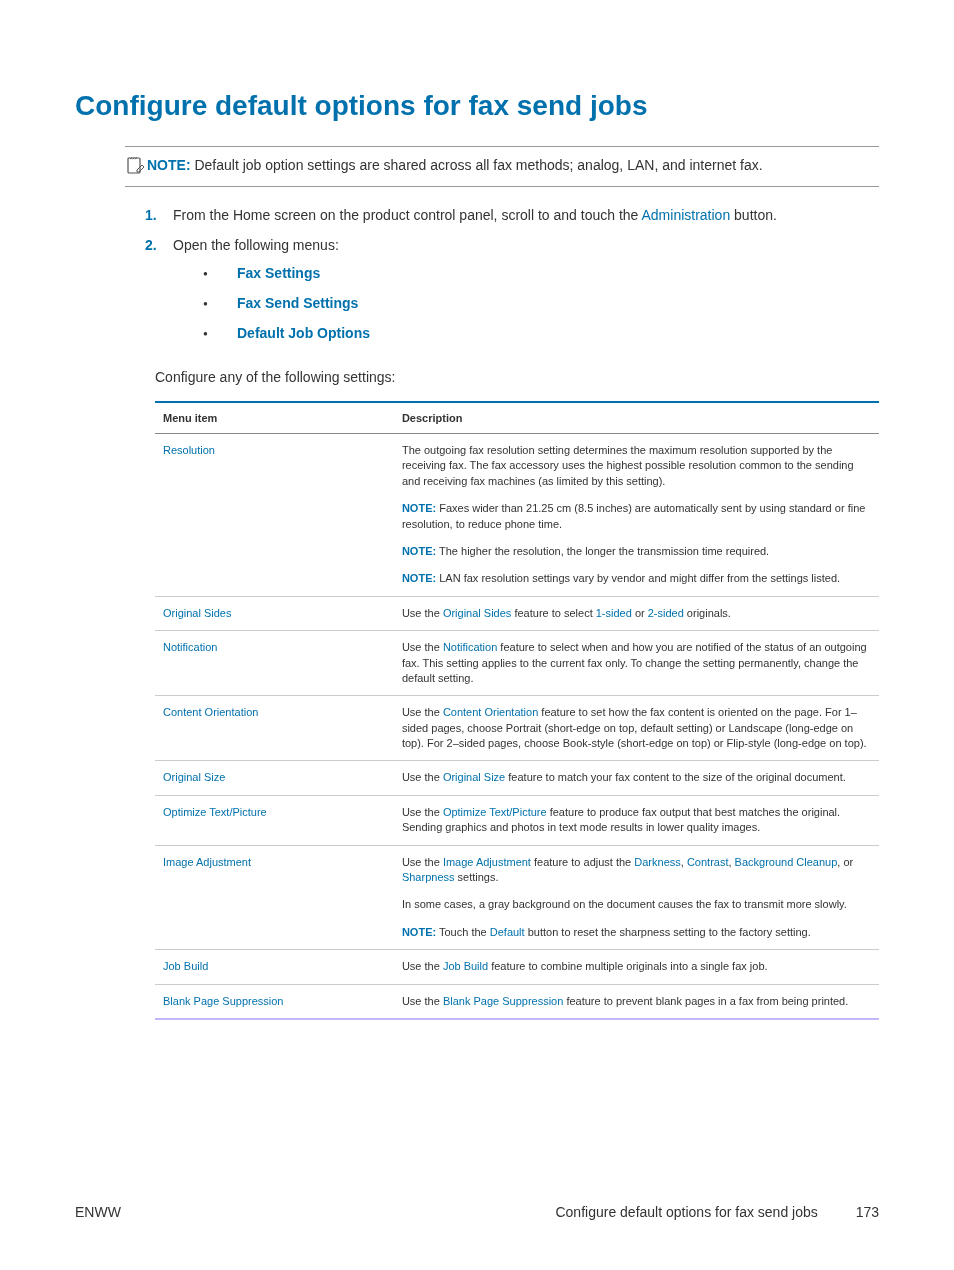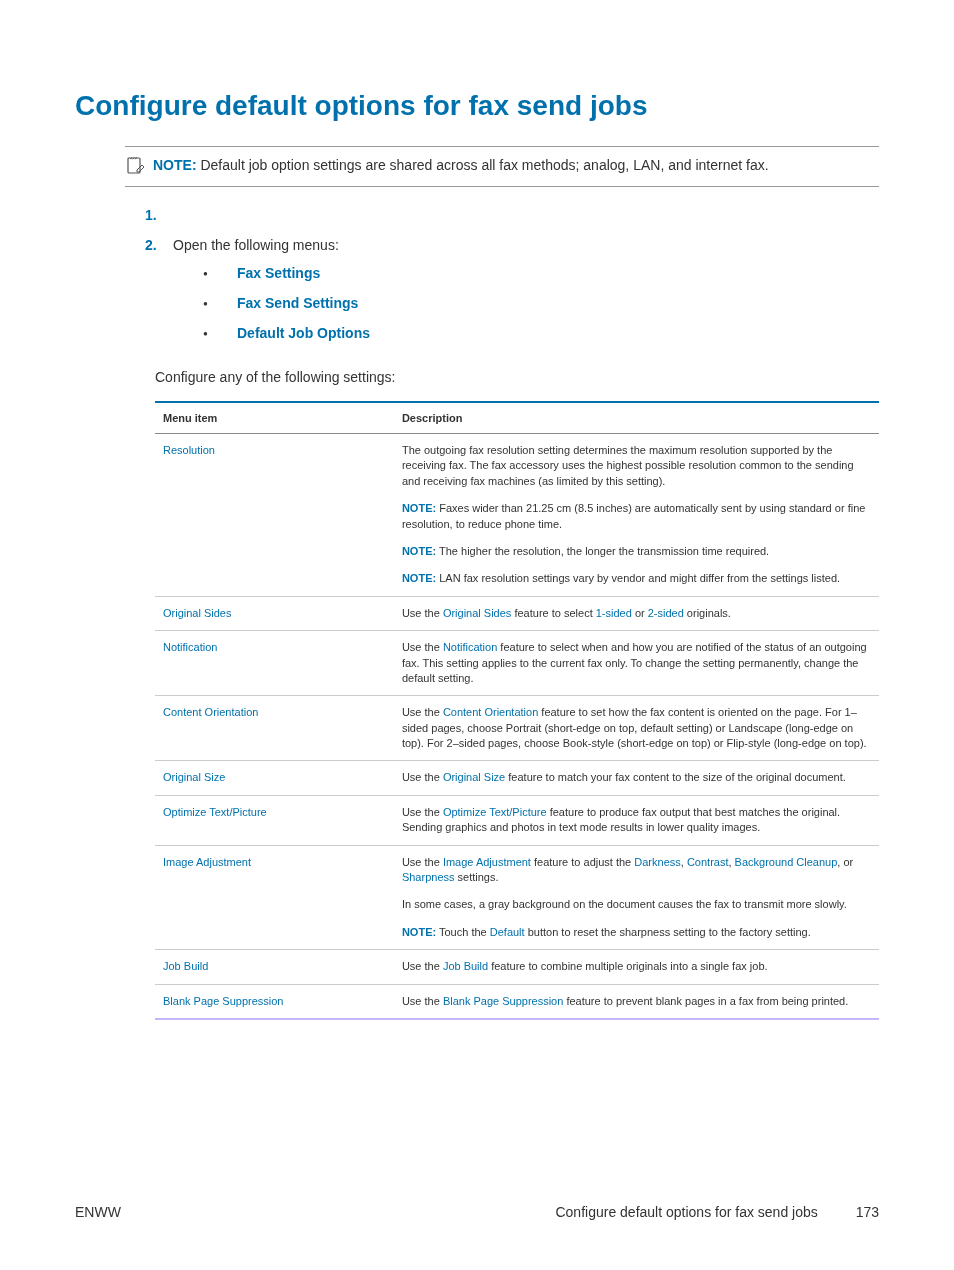--- a/index.html
+++ b/index.html
@@ -23,21 +23,20 @@
     color: #0071ad;
     margin: 0 0 24px 0;
   }
   .note-box {
     border-top: 1px solid #999;
     border-bottom: 1px solid #999;
     padding: 10px 0 10px 0;
     margin: 0 0 20px 50px;
     display: flex;
     align-items: flex-start;
-    gap: 6px;
   }
   .note-icon-svg {
     flex-shrink: 0;
     margin-right: 2px;
     margin-top: -1px;
   }
   .note-label {
     font-weight: bold;
     color: #0071ad;
   }
@@ -144,20 +143,23 @@
     </svg>
     <div>
       <span class="note-label">NOTE:</span>
       <span>Default job option settings are shared across all fax methods; analog, LAN, and internet fax.</span>
     </div>
   </div>
 
   <ol class="steps">
     <li>
       <span class="num">1.</span>
+      <span>
+        <span>From the Home screen on the product control panel, scroll to and touch the </span><span class="link">Administration</span><span> button.</span>
+      </span>
     </li>
     <li>
       <span class="num">2.</span>
       <div style="flex:1">
         <span>Open the following menus:</span>
         <ul class="bullets">
           <li><span class="link">Fax Settings</span></li>
           <li><span class="link">Fax Send Settings</span></li>
           <li><span class="link">Default Job Options</span></li>
         </ul>

